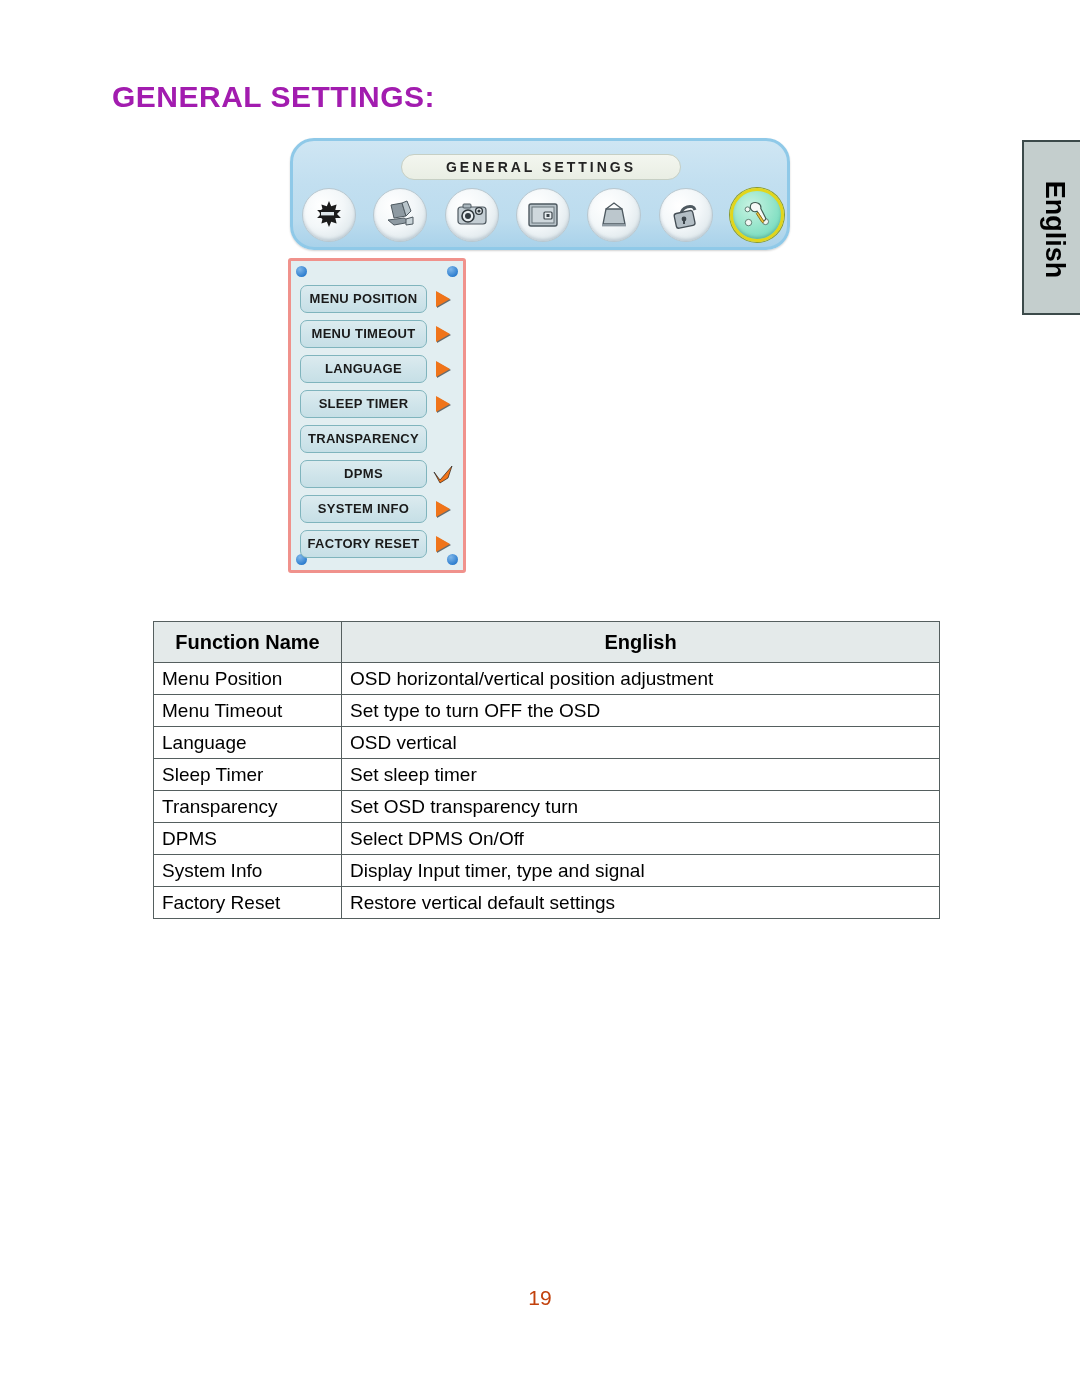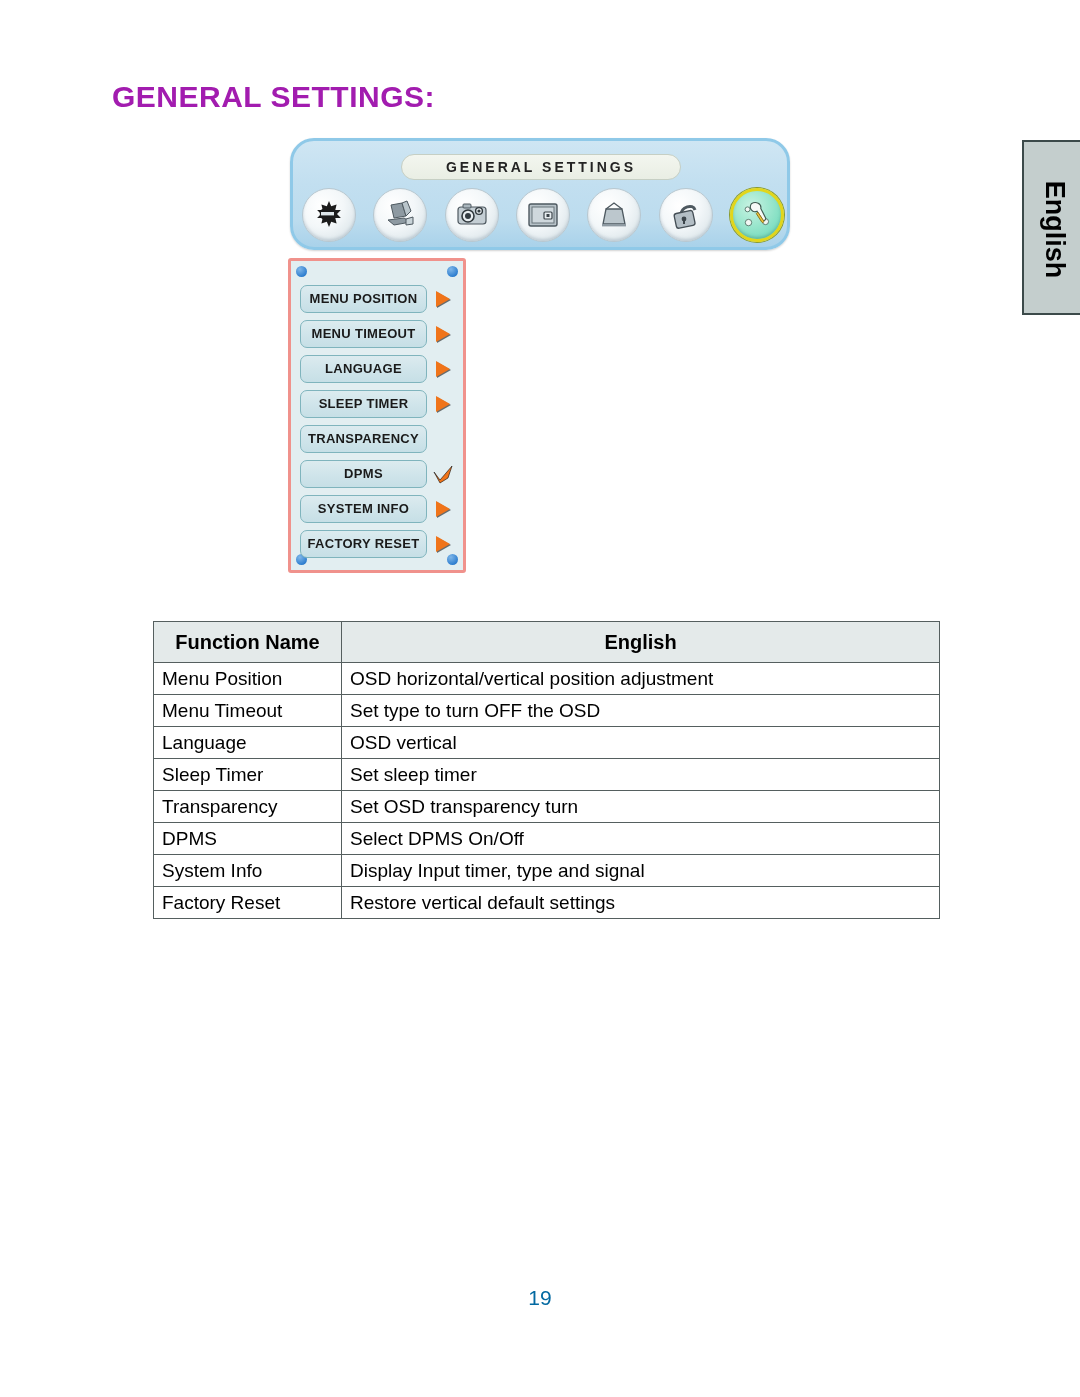--- a/index.html
+++ b/index.html
@@ -213,21 +213,21 @@
   #function-table td.fn-name { padding-left: 8px; }
 
   
   #page-number {
     position: absolute;
     left: 0;
     top: 1286px;
     width: 1080px;
     text-align: center;
     font-size: 21px;
-    color: #0369a1;
+    color: #c2410c;
   }
 </style>
 </head>
 <body>
 
 <div id="page-title">GENERAL SETTINGS:</div>
 
 <div id="language-tab">
   <div class="tab-text">English</div>
 </div>

